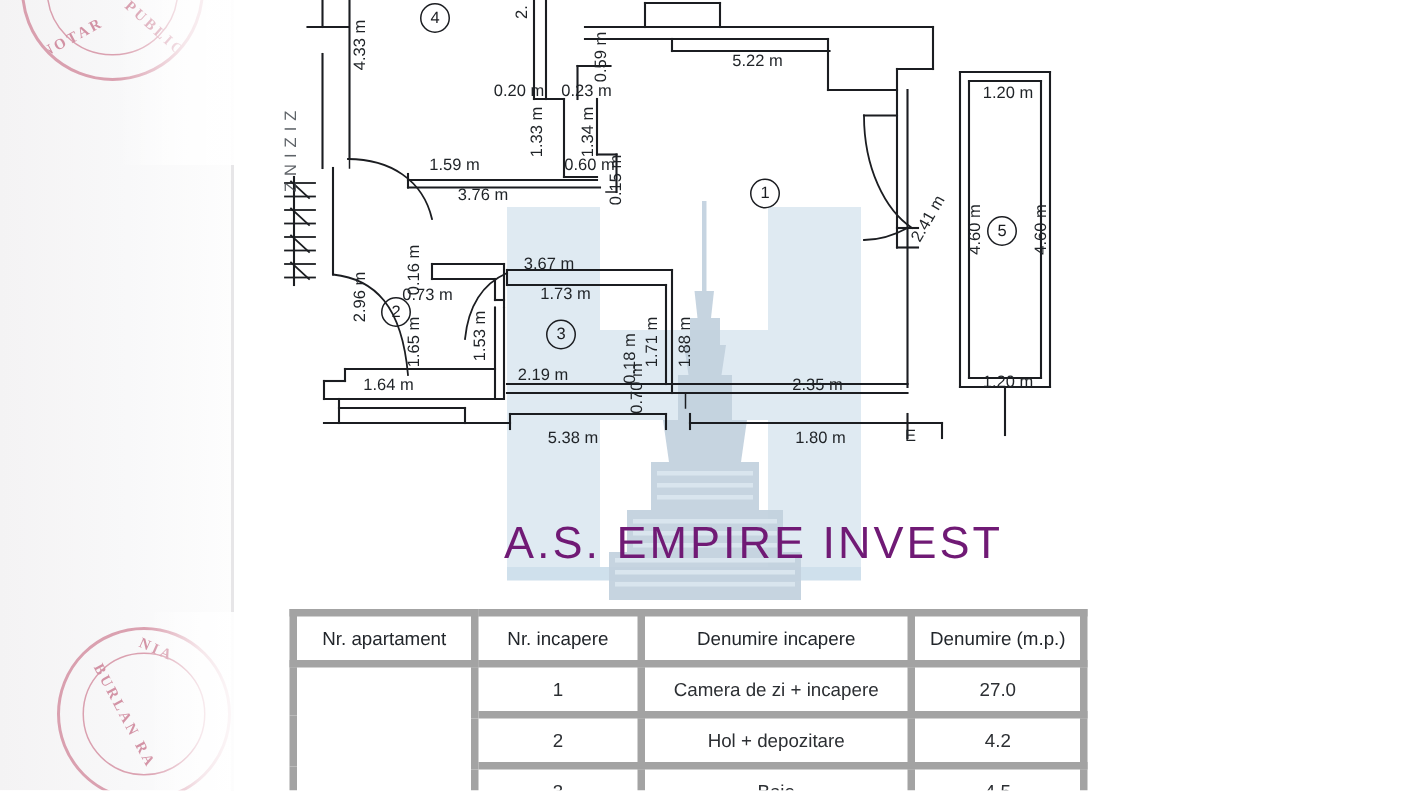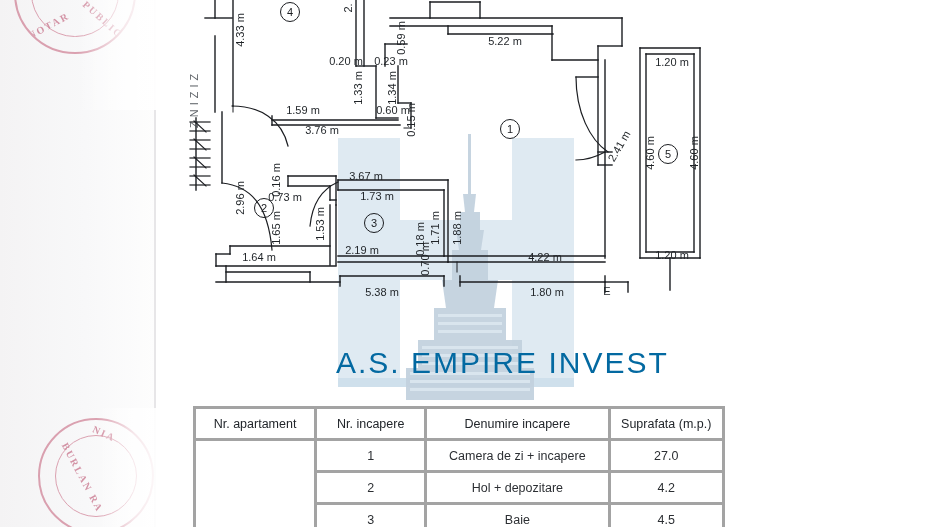--- a/index.html
+++ b/index.html
@@ -73,41 +73,41 @@
     position: absolute;
     left: 330px; top: 120px;
     width: 300px; height: 280px;
     pointer-events: none;
   }
   #watermark-text {
     position: absolute;
     left: 336px; top: 346px;
     font-size: 30px;
     letter-spacing: 2px;
-    color: #0369a1;
+    color: #701a75;
     font-family: "Liberation Sans", sans-serif;
     white-space: nowrap;
     pointer-events: none;
   }
 
   
   #plan-svg { position: absolute; left: 0; top: 0; }
 
   
   #room-table {
     position: absolute;
     left: 193px; top: 406px;
     width: 532px;
     border-collapse: collapse;
     font-size: 12.5px;
     color: #2c2f33;
     background: transparent;
   }
   #room-table th, #room-table td {
-    border: 3px solid #a3a3a3;
+    border: 5px solid #a3a3a3;
     padding: 5px 4px;
     text-align: center;
     font-weight: normal;
     height: 19px;
     background: rgba(255,255,255,.55);
   }
   #room-table th { color: #22262b; }
   .col-apt   { width: 118px; }
   .col-nr    { width: 108px; }
   .col-name  { width: 192px; }
@@ -300,21 +300,21 @@
       <div style="position: absolute; left: 276px; top: 228px; transform: translate(-50%, -50%) rotate(-90deg); font-size: 11px; color: rgb(31, 35, 39); white-space: nowrap; font-family: &quot;Liberation Sans&quot;, sans-serif;">1.65 m</div>
       <div style="position: absolute; left: 320px; top: 224px; transform: translate(-50%, -50%) rotate(-90deg); font-size: 11px; color: rgb(31, 35, 39); white-space: nowrap; font-family: &quot;Liberation Sans&quot;, sans-serif;">1.53 m</div>
       <div style="position: absolute; left: 366px; top: 176px; transform: translate(-50%, -50%) rotate(0deg); font-size: 11px; color: rgb(31, 35, 39); white-space: nowrap; font-family: &quot;Liberation Sans&quot;, sans-serif;">3.67 m</div>
       <div style="position: absolute; left: 377px; top: 196px; transform: translate(-50%, -50%) rotate(0deg); font-size: 11px; color: rgb(31, 35, 39); white-space: nowrap; font-family: &quot;Liberation Sans&quot;, sans-serif;">1.73 m</div>
       <div style="position: absolute; left: 259px; top: 257px; transform: translate(-50%, -50%) rotate(0deg); font-size: 11px; color: rgb(31, 35, 39); white-space: nowrap; font-family: &quot;Liberation Sans&quot;, sans-serif;">1.64 m</div>
       <div style="position: absolute; left: 362px; top: 250px; transform: translate(-50%, -50%) rotate(0deg); font-size: 11px; color: rgb(31, 35, 39); white-space: nowrap; font-family: &quot;Liberation Sans&quot;, sans-serif;">2.19 m</div>
       <div style="position: absolute; left: 420px; top: 239px; transform: translate(-50%, -50%) rotate(-90deg); font-size: 11px; color: rgb(31, 35, 39); white-space: nowrap; font-family: &quot;Liberation Sans&quot;, sans-serif;">0.18 m</div>
       <div style="position: absolute; left: 425px; top: 259px; transform: translate(-50%, -50%) rotate(-90deg); font-size: 11px; color: rgb(31, 35, 39); white-space: nowrap; font-family: &quot;Liberation Sans&quot;, sans-serif;">0.70 m</div>
       <div style="position: absolute; left: 435px; top: 228px; transform: translate(-50%, -50%) rotate(-90deg); font-size: 11px; color: rgb(31, 35, 39); white-space: nowrap; font-family: &quot;Liberation Sans&quot;, sans-serif;">1.71 m</div>
       <div style="position: absolute; left: 457px; top: 228px; transform: translate(-50%, -50%) rotate(-90deg); font-size: 11px; color: rgb(31, 35, 39); white-space: nowrap; font-family: &quot;Liberation Sans&quot;, sans-serif;">1.88 m</div>
-      <div style="position: absolute; left: 545px; top: 257px; transform: translate(-50%, -50%) rotate(0deg); font-size: 11px; color: rgb(31, 35, 39); white-space: nowrap; font-family: &quot;Liberation Sans&quot;, sans-serif;">4.22 m</div>
+      <div style="position: absolute; left: 545px; top: 257px; transform: translate(-50%, -50%) rotate(0deg); font-size: 11px; color: rgb(31, 35, 39); white-space: nowrap; font-family: &quot;Liberation Sans&quot;, sans-serif;">2.35 m</div>
       <div style="position: absolute; left: 382px; top: 292px; transform: translate(-50%, -50%) rotate(0deg); font-size: 11px; color: rgb(31, 35, 39); white-space: nowrap; font-family: &quot;Liberation Sans&quot;, sans-serif;">5.38 m</div>
       <div style="position: absolute; left: 547px; top: 292px; transform: translate(-50%, -50%) rotate(0deg); font-size: 11px; color: rgb(31, 35, 39); white-space: nowrap; font-family: &quot;Liberation Sans&quot;, sans-serif;">1.80 m</div>
       <div style="position: absolute; left: 619px; top: 146px; transform: translate(-50%, -50%) rotate(-60deg); font-size: 11px; color: rgb(31, 35, 39); white-space: nowrap; font-family: &quot;Liberation Sans&quot;, sans-serif;">2.41 m</div>
       <div style="position: absolute; left: 650px; top: 153px; transform: translate(-50%, -50%) rotate(-90deg); font-size: 11px; color: rgb(31, 35, 39); white-space: nowrap; font-family: &quot;Liberation Sans&quot;, sans-serif;">4.60 m</div>
       <div style="position: absolute; left: 694px; top: 153px; transform: translate(-50%, -50%) rotate(-90deg); font-size: 11px; color: rgb(31, 35, 39); white-space: nowrap; font-family: &quot;Liberation Sans&quot;, sans-serif;">4.60 m</div>
       <div style="position: absolute; left: 672px; top: 255px; transform: translate(-50%, -50%) rotate(0deg); font-size: 11px; color: rgb(31, 35, 39); white-space: nowrap; font-family: &quot;Liberation Sans&quot;, sans-serif;">1.20 m</div>
       <div style="position: absolute; left: 607px; top: 291px; transform: translate(-50%, -50%) rotate(0deg); font-size: 11px; color: rgb(31, 35, 39); white-space: nowrap; font-family: &quot;Liberation Sans&quot;, sans-serif;">E</div>
       <div style="position: absolute; left: 500px; top: 119px; width: 18px; height: 18px; border: 1.3px solid rgb(27, 29, 33); border-radius: 50%; display: flex; align-items: center; justify-content: center; font-size: 11px; color: rgb(27, 29, 33); background: transparent; font-family: &quot;Liberation Sans&quot;, sans-serif;">
         <span>1</span>
       </div>
@@ -346,21 +346,21 @@
     <div class="stamp-arc-text" style="left:4px;top:52px;transform:rotate(62deg);">BURLAN RA</div>
   </div>
   <div class="stamp-mask" style="left:98px;top:408px;width:62px;height:119px;"></div>
 
   <table id="room-table">
     <thead>
       <tr>
         <th class="col-apt">Nr. apartament</th>
         <th class="col-nr">Nr. incapere</th>
         <th class="col-name">Denumire incapere</th>
-        <th class="col-area">Suprafata (m.p.)</th>
+        <th class="col-area">Denumire (m.p.)</th>
       </tr>
     </thead>
     <tbody id="table-body">
         <tr>
           <td class="col-apt cell-blank">&nbsp;</td>
           <td class="col-nr">1</td>
           <td class="col-name">Camera de zi + incapere</td>
           <td class="col-area">27.0</td>
         </tr>
         <tr>

